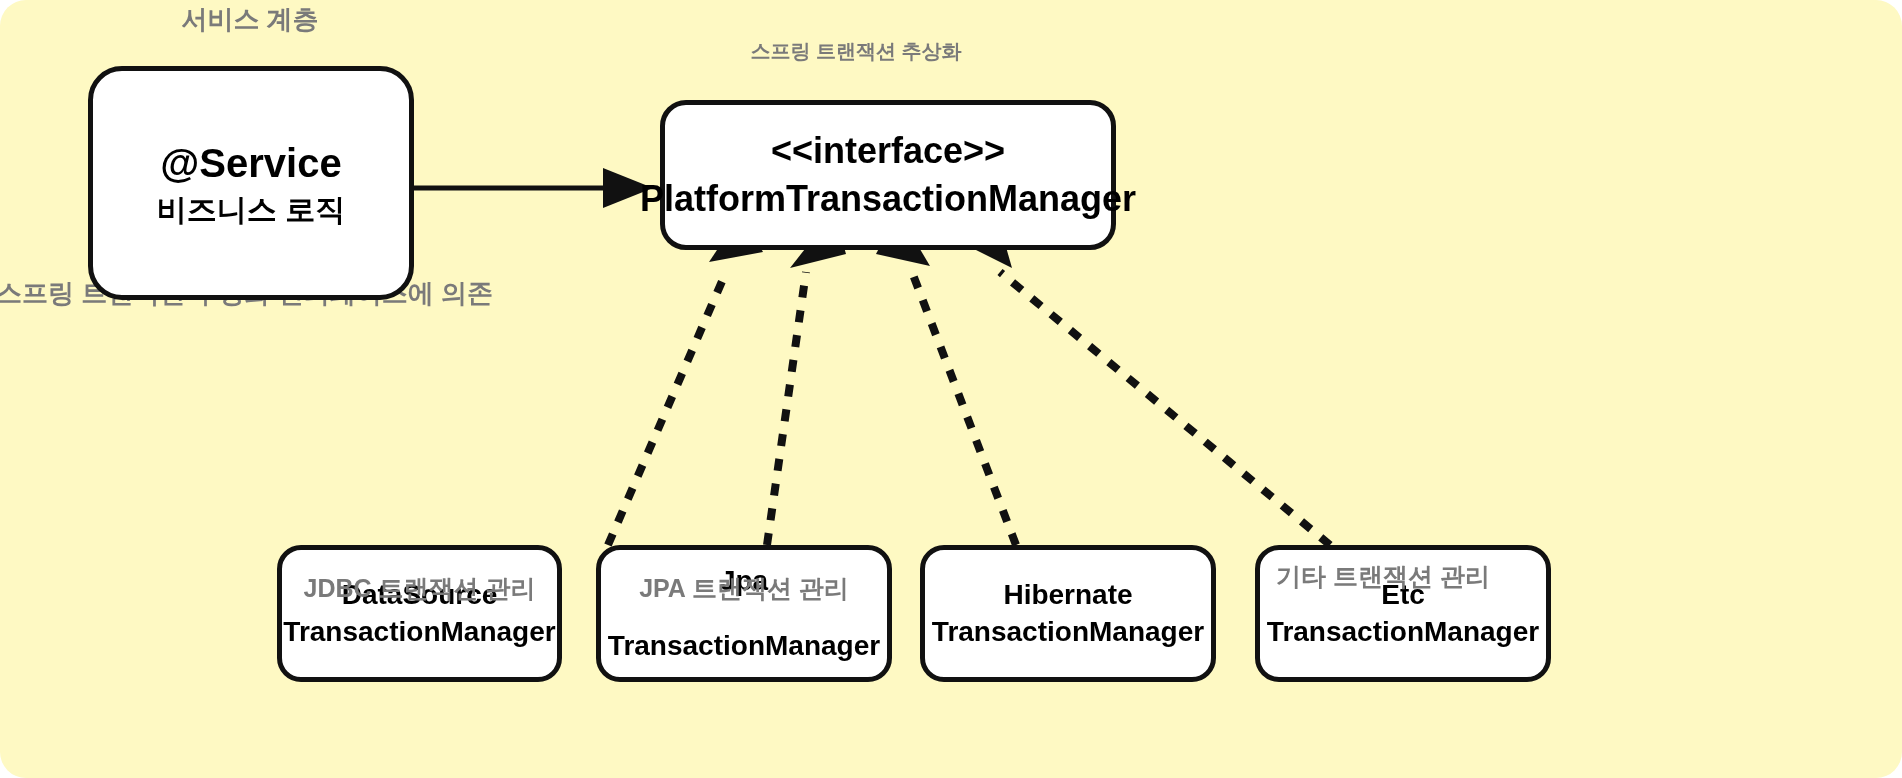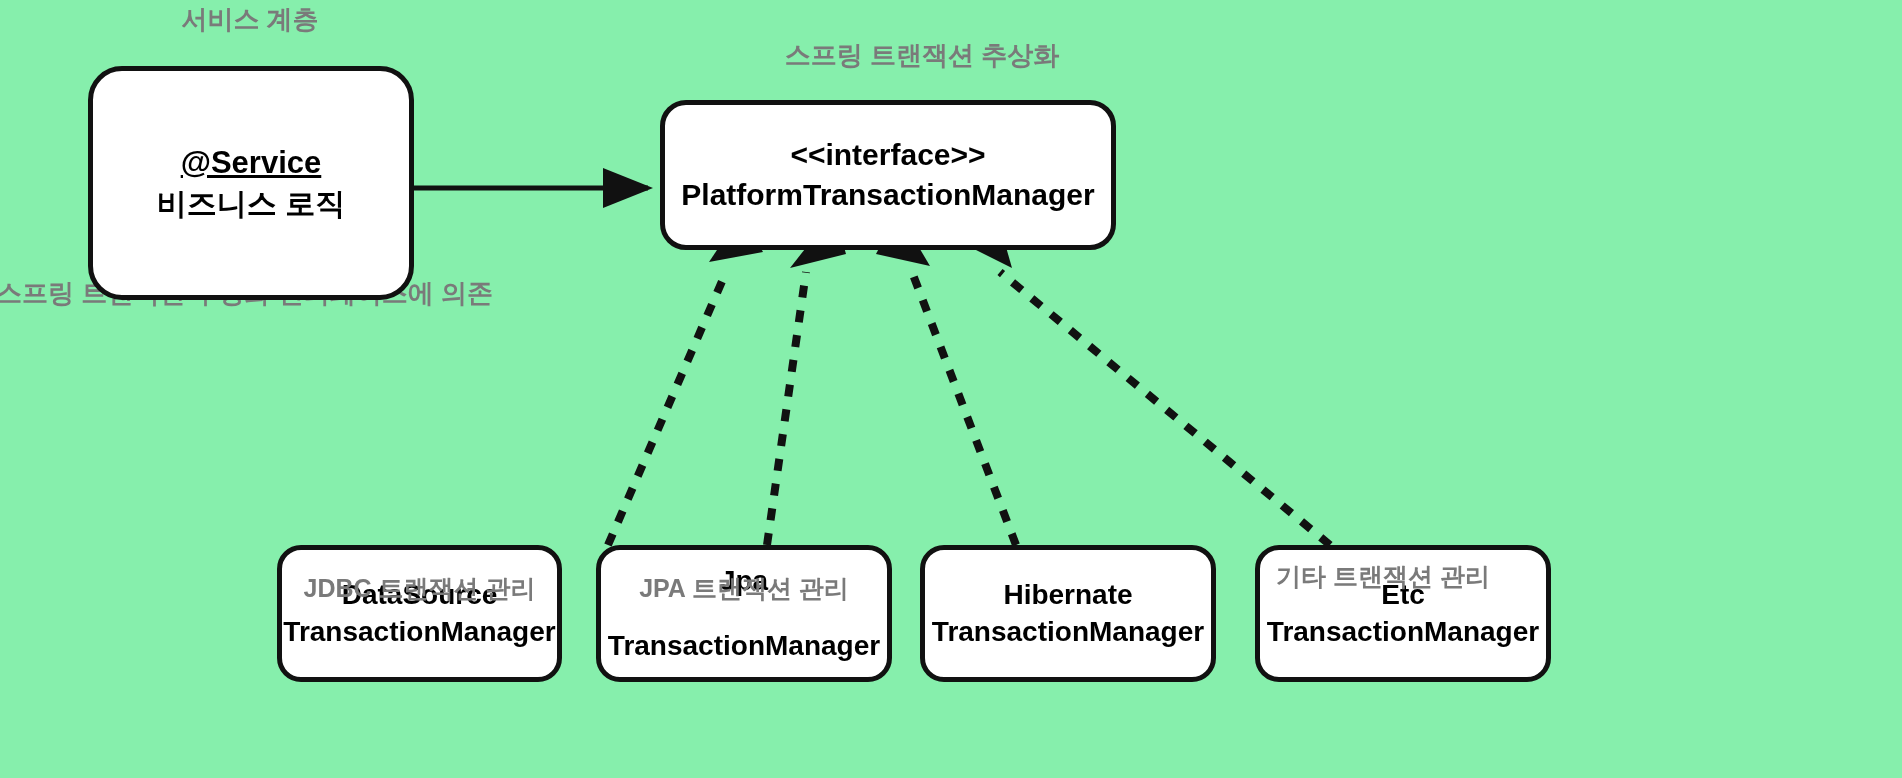--- a/index.html
+++ b/index.html
@@ -4,23 +4,24 @@
 <style>
   html, body {
     margin: 0;
     padding: 0;
     background: #ffffff;
   }
   #stage {
     position: relative;
     width: 1902px;
     height: 778px;
-    background: #86efac;
+    background: #fef9c3;
     font-family: "Liberation Sans", "DejaVu Sans", sans-serif;
     overflow: hidden;
+    border-radius: 26px;
   }
   svg.layer {
     position: absolute;
     left: 0;
     top: 0;
     width: 1902px;
     height: 778px;
     pointer-events: none;
   }
   .node {
@@ -49,44 +50,44 @@
     text-align: center;
   }
 
   
   #service-node {
     left: 88px; top: 66px; width: 326px; height: 234px;
     border-radius: 34px;
     font-size: 30px;
     line-height: 1.35;
   }
-  #service-node .line:first-child { font-size: 31px; text-decoration: underline; }
+  #service-node .line:first-child { font-size: 40px; }
 
   #interface-node {
     left: 660px; top: 100px; width: 456px; height: 150px;
     border-radius: 26px;
-    font-size: 30px;
+    font-size: 36px;
     line-height: 1.32;
   }
 
   .leaf-node {
     top: 545px;
     height: 137px;
     border-radius: 24px;
     font-size: 28px;
     line-height: 1.3;
     justify-content: center;
   }
   #leaf-0 { left: 277px; width: 285px; }
   #leaf-1 { left: 596px; width: 296px; gap: 28px; }
   #leaf-2 { left: 920px; width: 296px; }
   #leaf-3 { left: 1235px; width: 296px; margin-left: 20px; }
 
   #cap-service     { left: 110px; top: 2px;   width: 280px; font-size: 26px; }
-  #cap-abstraction { left: 672px; top: 38px;  width: 500px; font-size: 26px; }
+  #cap-abstraction { left: 606px; top: 38px;  width: 500px; font-size: 20px; }
   #cap-depends     { left: -4px;  top: 276px; width: 510px; font-size: 26px; text-align: left; }
 
   .leaf-caption { top: 570px; font-size: 25px; }
   #leafcap-0 { left: 277px; width: 285px; top: 572px; }
   #leafcap-1 { left: 596px; width: 296px; top: 572px; }
   #leafcap-2 { left: 890px; width: 356px; top: 572px; }
   #leafcap-3 { left: 1235px; width: 296px; top: 560px; }
 </style>
 </head>
 <body>

